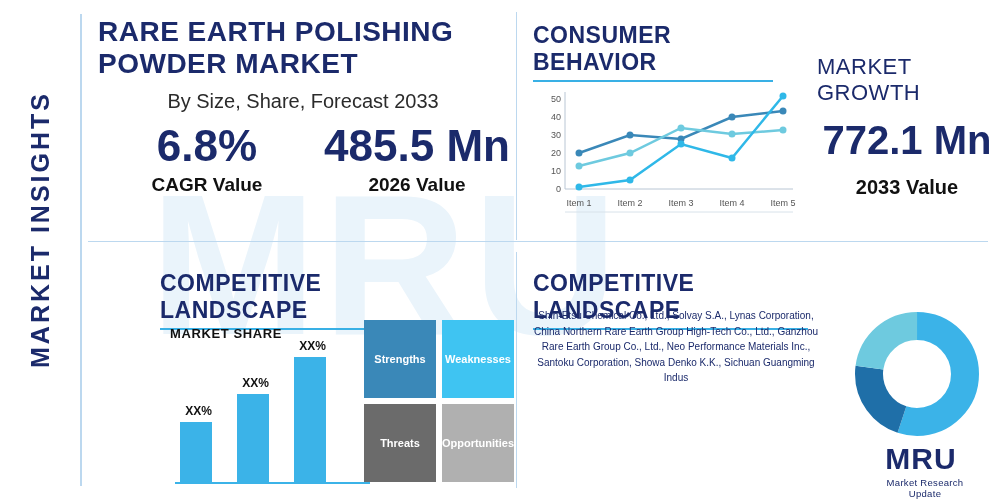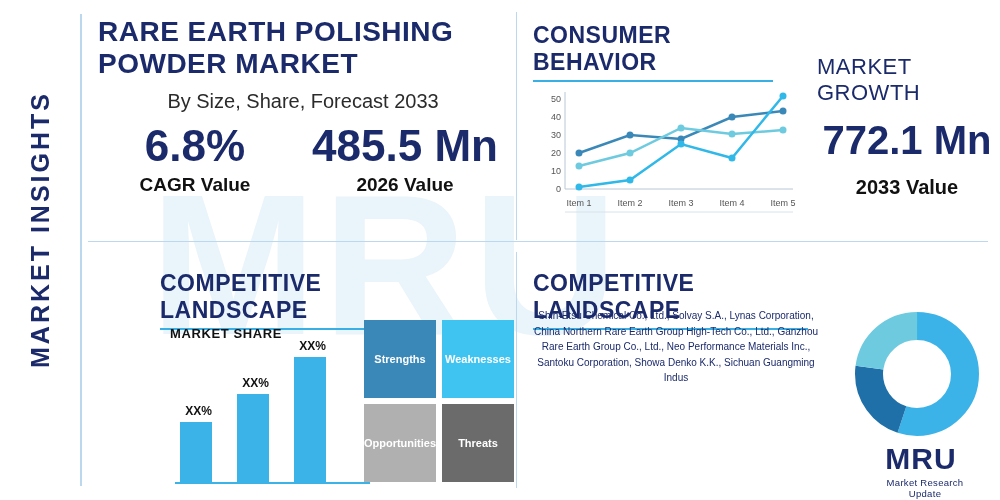--- a/index.html
+++ b/index.html
@@ -73,21 +73,21 @@
     position: absolute; left: 18px; top: 16px; width: 410px;
     font-size: 28px; font-weight: bold; color: #1b2a6b;
     letter-spacing: 0.5px; line-height: 1.15;
     text-transform: uppercase;
   }
   .subtitle {
     position: absolute; left: 18px; top: 90px; width: 410px;
     text-align: center;
     font-size: 20px; color: #2b2b2b;
   }
-  .stat-row { position: absolute; left: 10px; top: 122px; width: 420px; display: flex; align-items: center; }
+  .stat-row { position: absolute; left: 22px; top: 122px; width: 420px; display: flex; align-items: center; }
   .stat { flex: 1; text-align: center; }
   .stat-value { font-size: 44px; font-weight: bold; color: #1b2a6b; line-height: 1.1; }
   .stat-label { font-size: 19px; font-weight: bold; color: #111; margin-top: 4px; }
 
   
   .q-tr { position: absolute; left: 437px; top: 0; width: 483px; height: 241px; }
   .sec-title {
     font-size: 23px; color: #1b2a6b; letter-spacing: 0.5px;
     text-transform: uppercase;
     font-weight: bold;
@@ -261,25 +261,25 @@
       </div>
       <div class="bar-base"></div>
 
       <div class="swot">
         <div class="swot-cell" style="background:#3a88b8;">
           <span>Strengths</span>
         </div>
         <div class="swot-cell" style="background:#3fc4f2;">
           <span>Weaknesses</span>
         </div>
+        <div class="swot-cell" style="background:#6b6b6b;">
+          <span>Threats</span>
+        </div>
         <div class="swot-cell" style="background:#b0b0b0;">
           <span>Opportunities</span>
-        </div>
-        <div class="swot-cell" style="background:#6b6b6b;">
-          <span>Threats</span>
         </div>
       </div>
     </div>
 
     <div class="q-br">
       <div class="br-head">
         <div class="sec-title">COMPETITIVE LANDSCAPE</div>
         <div class="sec-underline"></div>
       </div>
 

